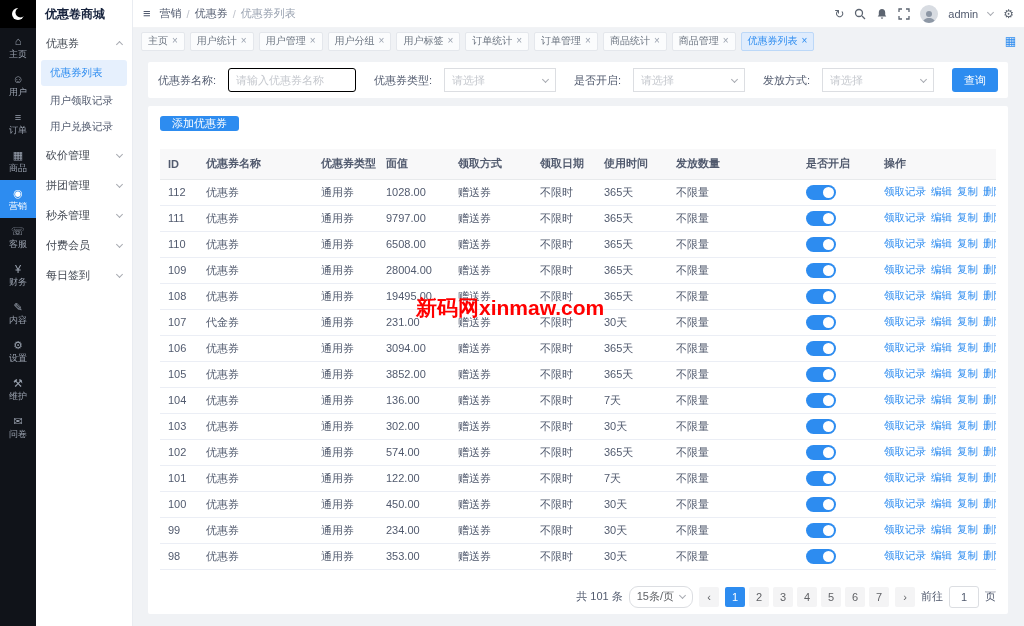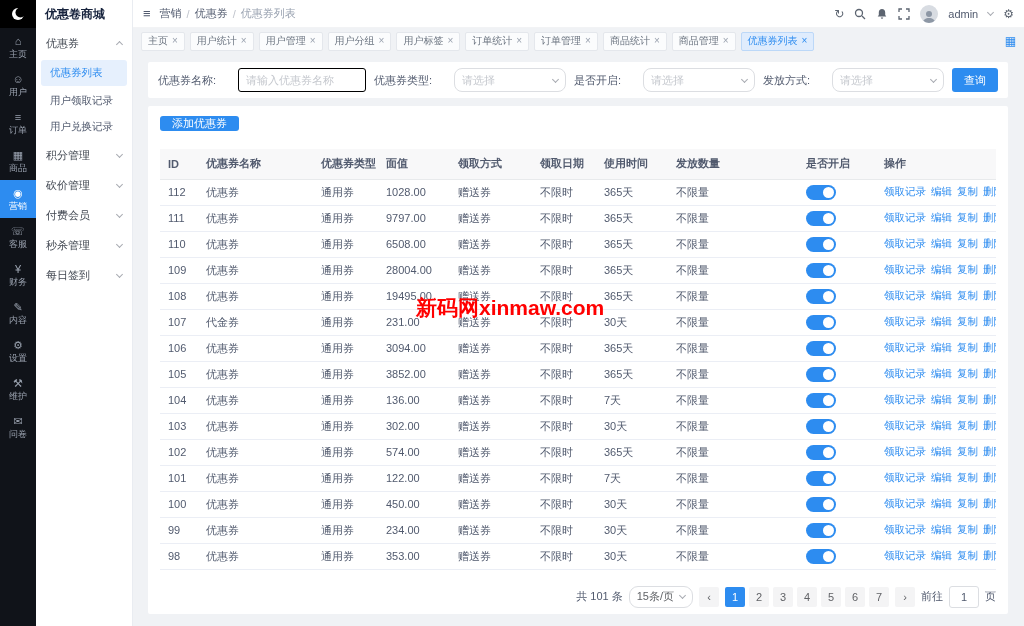--- a/index.html
+++ b/index.html
@@ -41,25 +41,25 @@
   .tabbar{height:26px;display:flex;align-items:center;gap:5px;padding:0 8px;background:#f0f2f5;}
   .tab{height:19px;display:inline-flex;align-items:center;gap:4px;padding:0 6px;font-size:10px;background:#fbfcfd;border:1px solid #e4e7ec;color:#6b7480;border-radius:2px;cursor:pointer;white-space:nowrap;}
   .tab .tab-close{font-size:10px;color:#9aa2af;cursor:pointer;line-height:1;}
   .tab.active{background:#dfecfd;border-color:#bcd8f8;color:#2d8cf0;}
   .tab.active .tab-close{color:#2d8cf0;}
   .tab-grid{margin-left:auto;color:#2d8cf0;font-size:12px;cursor:pointer;}
 
   
   .content{flex:1;min-height:0;display:flex;flex-direction:column;gap:8px;padding:8px 16px 12px 15px;}
   .filter-card{background:#fff;border-radius:2px;height:36px;display:flex;align-items:center;justify-content:space-between;padding:0 10px;flex-shrink:0;}
-  .grp{display:flex;align-items:center;gap:22px;}
+  .grp{display:flex;align-items:center;gap:12px;}
   .f-label{font-size:11px;color:#515a6e;white-space:nowrap;}
   .txt{width:128px;height:24px;border:1px solid #000000;border-radius:3px;font-size:11px;padding:0 7px;color:#515a6e;outline:none;}
   .txt::placeholder{color:#c5c8ce;}
-  .sel{width:112px;height:24px;border:1px solid #dcdee2;border-radius:8px;display:flex;align-items:center;justify-content:space-between;padding:0 7px;font-size:11px;color:#c5c8ce;background:#fff;cursor:pointer;}
+  .sel{width:112px;height:24px;border:1px solid #dcdee2;border-radius:0;display:flex;align-items:center;justify-content:space-between;padding:0 7px;font-size:11px;color:#c5c8ce;background:#fff;cursor:pointer;}
   .btn{height:24px;padding:0 12px;background:#2d8cf0;color:#fff;border:none;border-radius:3px;font-size:11px;cursor:pointer;font-family:Liberation Mono, monospace;text-align:right;}
 
   .table-card{background:#fff;border-radius:2px;flex:1;min-height:0;padding:10px 12px;display:flex;flex-direction:column;position:relative;gap:8px;}
   .add-btn{align-self:flex-start;margin-bottom:10px;}
 
   table{width:100%;border-collapse:collapse;table-layout:fixed;font-size:11px;}
   th{background:#f8f8f9;height:30px;text-align:left;padding:0 0 0 8px;color:#515a6e;font-weight:bold;font-size:11px;border-bottom:1px solid #e8eaec;white-space:nowrap;overflow:hidden;}
   td{height:26px;padding:0 0 0 8px;color:#515a6e;border-bottom:1px solid #ebeef5;white-space:nowrap;overflow:hidden;}
   .toggle{width:30px;height:15px;border-radius:8px;background:#c5c8ce;display:inline-block;position:relative;vertical-align:middle;cursor:pointer;}
   .toggle.on{background:#2d8cf0;}
@@ -143,33 +143,33 @@
     <div class="sidebar-title">优惠卷商城</div>
     <nav id="sidebar-groups">
         <div class="side-group">
           <span>优惠券</span>
           <span class="chev up"></span>
         </div>
         <div class="side-item active">优惠券列表</div>
         <div class="side-item">用户领取记录</div>
         <div class="side-item">用户兑换记录</div>
         <div class="side-group">
-          <span>积分管理</span>
-          <span class="chev down"></span>
-        </div>
-        <div class="side-group">
           <span>砍价管理</span>
           <span class="chev down"></span>
         </div>
         <div class="side-group">
-          <span>付费会员</span>
+          <span>拼团管理</span>
           <span class="chev down"></span>
         </div>
         <div class="side-group">
           <span>秒杀管理</span>
+          <span class="chev down"></span>
+        </div>
+        <div class="side-group">
+          <span>付费会员</span>
           <span class="chev down"></span>
         </div>
         <div class="side-group">
           <span>每日签到</span>
           <span class="chev down"></span>
         </div>
       </nav>
   </aside>
 
   <div class="main">

